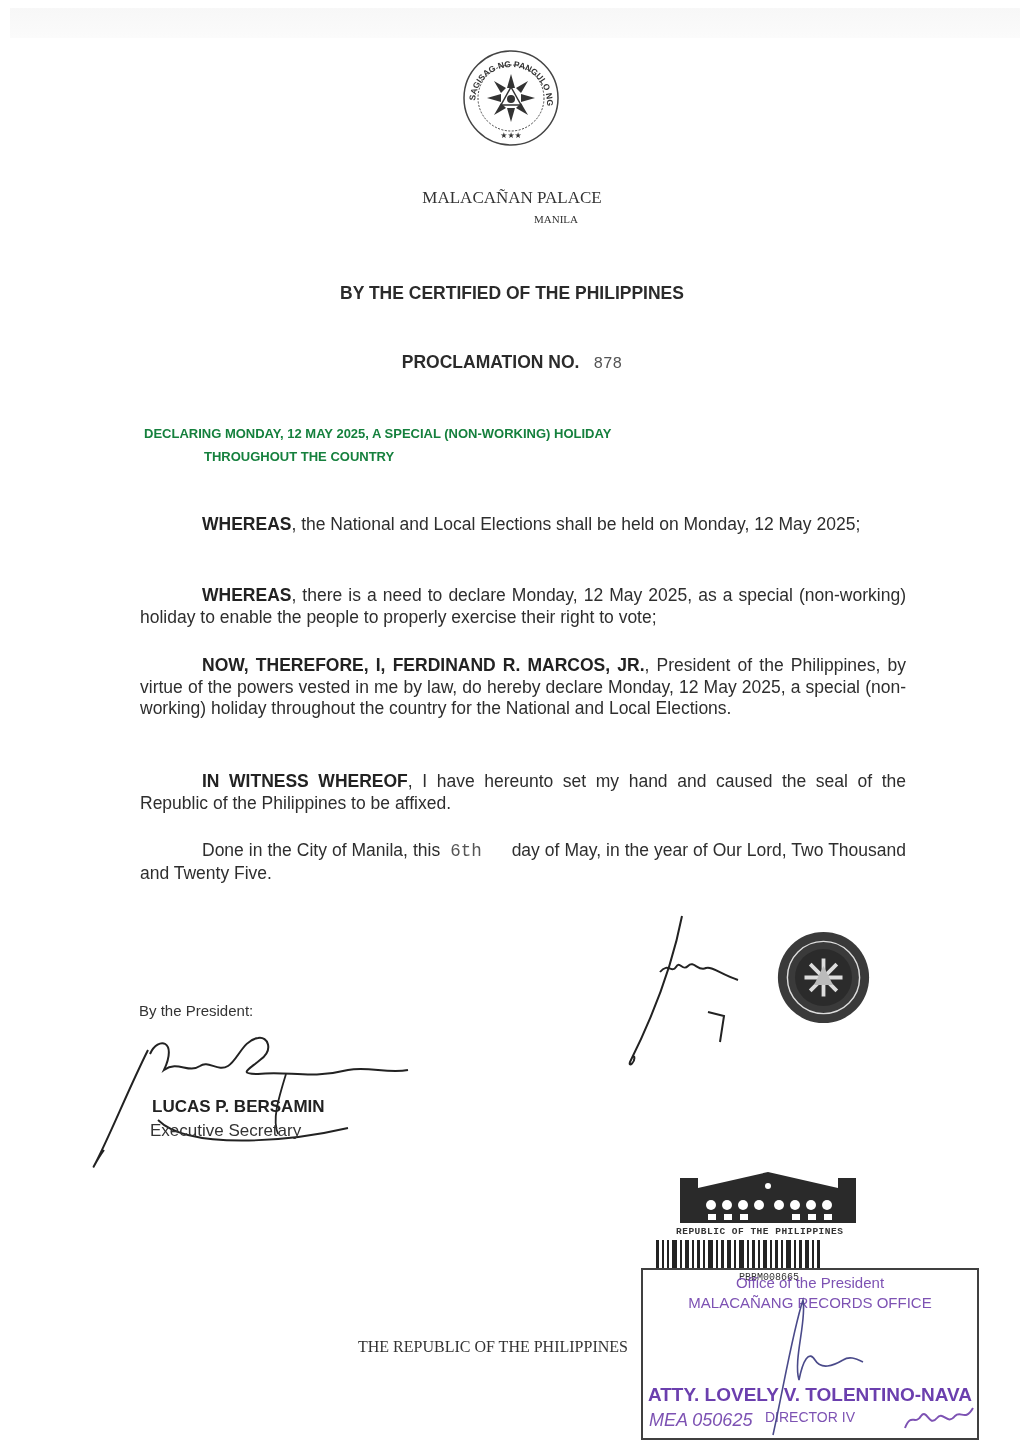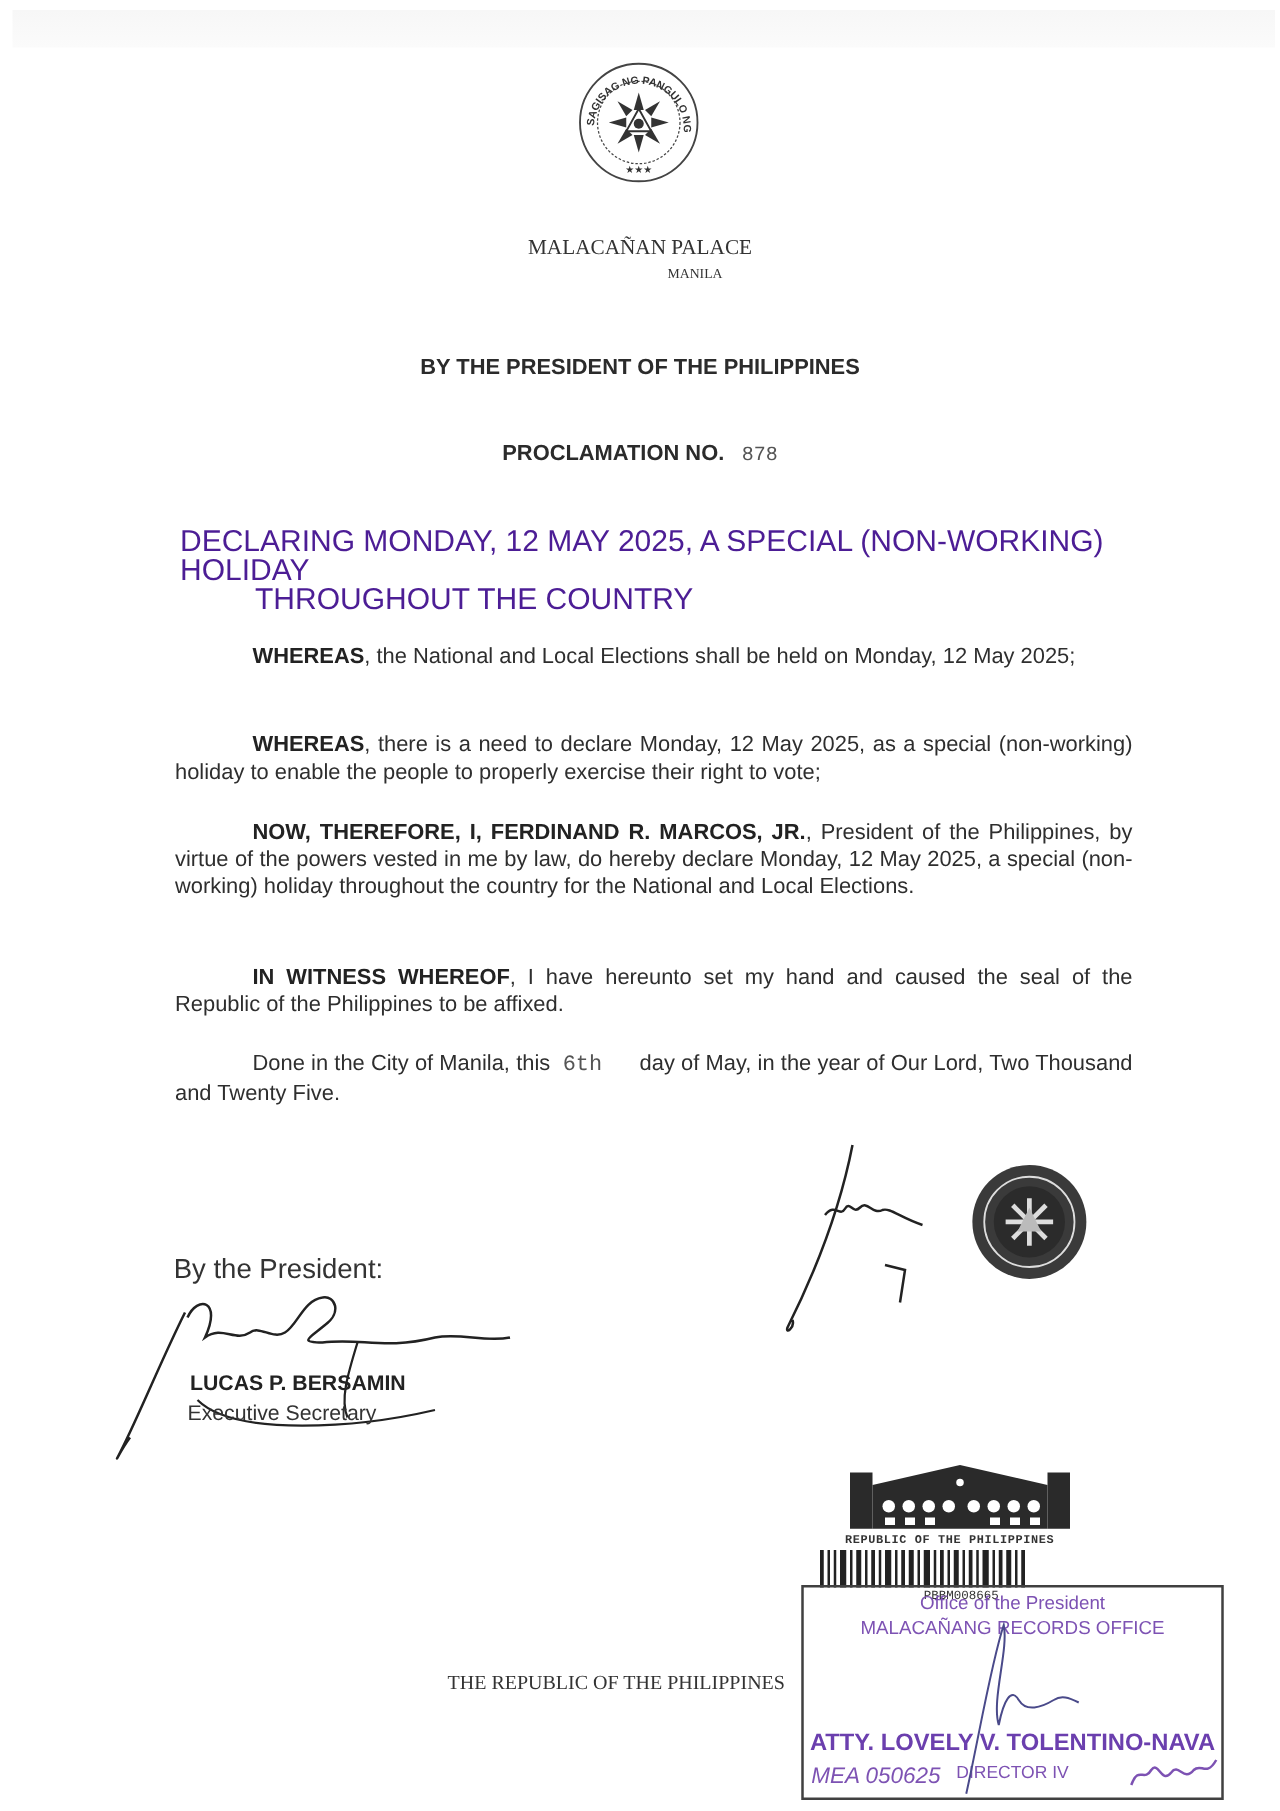--- a/index.html
+++ b/index.html
@@ -7,27 +7,27 @@
   .abs { position:absolute; }
   .serif { font-family:"Liberation Serif", serif; }
   .mono { font-family:"Liberation Mono", monospace; color:#555; font-weight:normal; }
   .top-shade { left:10px; top:8px; width:1010px; height:30px; background:linear-gradient(#f7f7f7,#fbfbfb); }
   .seal { left:461px; top:48px; width:100px; height:100px; }
   .palace { left:0; width:1024px; text-align:center; top:188px; font-size:17px; color:#333; }
   .manila { left:0; width:1024px; text-align:center; top:213px; font-size:11px; color:#333;padding-left:44px; }
   .heading { left:0; width:1024px; text-align:center; top:283px; font-size:17.5px; font-weight:bold; color:#2b2b2b; }
   .procl { left:0; width:1024px; text-align:center; top:352px; font-size:17.5px; font-weight:bold; color:#2b2b2b; }
   .procl .num { font-size:16px; margin-left:14px; }
-  .title { left:144px; top:422px; width:766px; font-size:24px; font-weight:normal; line-height:23px; color:#4c1d95; }
+  .title { left:144px; top:422px; width:766px; font-size:13px; font-weight:bold; line-height:23px; color:#15803d; }
   .title .l2 { padding-left:60px; display:block; }
   .para { left:140px; width:766px; font-size:17.5px; line-height:21.5px; text-align:justify; color:#2e2e2e; }
   .para .ind { padding-left:62px; }
   .para b { color:#222; }
   .p1 { top:514px; } .p2 { top:585px; } .p3 { top:655px; } .p4 { top:771px; } .p5 { top:840px; }
-  .by { left:139px; top:1002px; font-size:22px; color:#333; }
+  .by { left:139px; top:1002px; font-size:15px; color:#333; }
   .secname { left:152px; top:1097px; font-size:17px; font-weight:bold; color:#222; }
   .sectitle { left:150px; top:1121px; font-size:17px; color:#333; }
   .footer { left:358px; top:1338px; font-size:16px; color:#333; }
   .stampbox { left:641px; top:1268px; width:338px; height:172px; border:2px solid #404040; box-sizing:border-box; }
   .st { position:absolute; left:0; width:100%; text-align:center; color:#7d52b3; }
   .st1 { top:4px; font-size:15px; }
   .st2 { top:24px; font-size:15px; }
   .st3 { top:46px; font-size:30px; font-weight:bold; font-family:"Liberation Serif", serif; letter-spacing:1px; color:#6f3fb0; }
   .st4 { top:114px; font-size:19px; font-weight:bold; color:#6b3fae; }
   .st5 { top:139px; font-size:14px; }
@@ -59,21 +59,21 @@
       <polygon points="-17,17 -10,5 -5,10"></polygon>
     <polygon points="0,-11 10,7 -10,7" fill="#fff" stroke="#333" stroke-width="1.5"></polygon>
     <circle cx="0" cy="1" r="4"></circle>
   </g>
   <text x="50" y="90" text-anchor="middle" font-size="8" fill="#333">★★★</text>
 </svg>
 
 <div class="abs palace serif">MALACAÑAN PALACE</div>
 <div class="abs manila serif">MANILA</div>
 
-<div class="abs heading">BY THE PRESIDENT OF THE PHILIPPINES</div>
+<div class="abs heading">BY THE CERTIFIED OF THE PHILIPPINES</div>
 
 <div class="abs procl">
   <span>PROCLAMATION NO.</span><span class="num mono">878</span>
 </div>
 
 <div class="abs title">
   <span>DECLARING MONDAY, 12 MAY 2025, A SPECIAL (NON-WORKING) HOLIDAY</span>
   <span class="l2">THROUGHOUT THE COUNTRY</span>
 </div>
 

